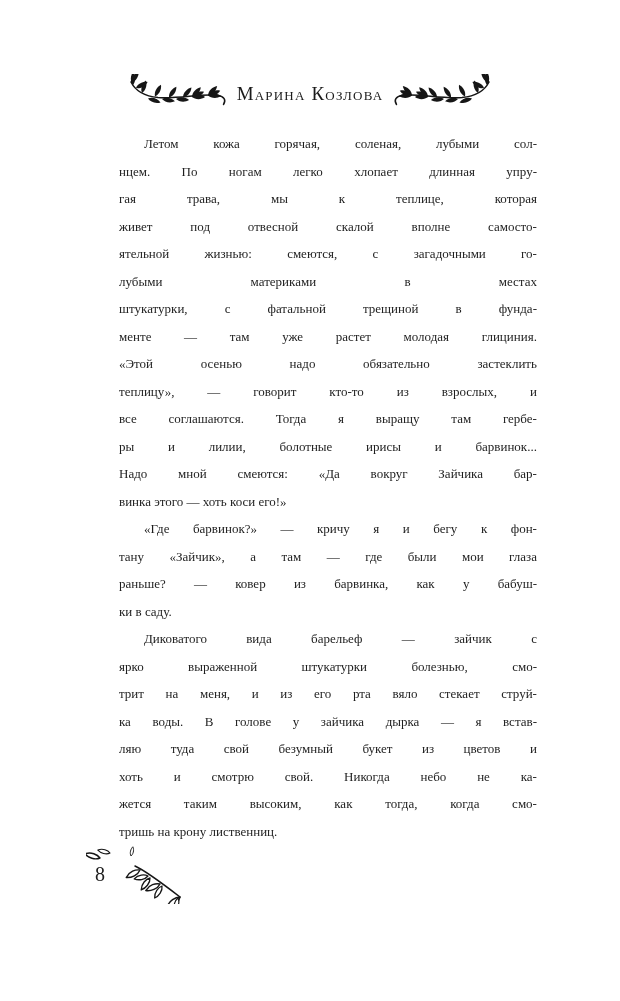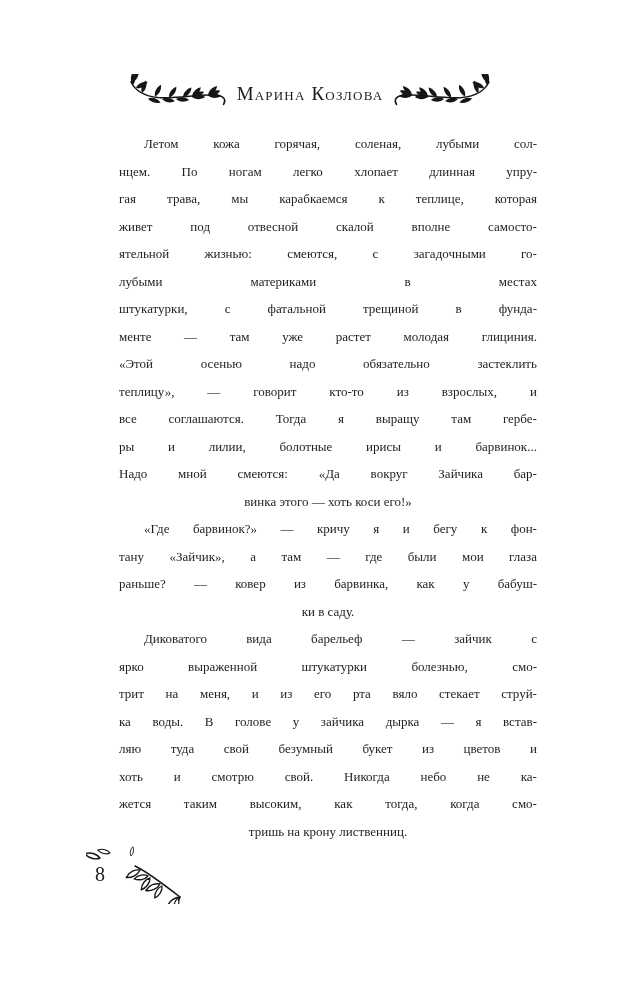--- a/index.html
+++ b/index.html
@@ -33,21 +33,21 @@
     position:absolute;left:119px;top:130px;width:418px;
     font-size:13px;
   }
   .para{margin:0;}
   .line{
     display:flex;justify-content:space-between;
     height:27.5px;line-height:27.5px;
     white-space:pre;
   }
   .line.first{padding-left:25px;}
-  .line.last{display:block;text-align:center;}
+  .line.last{display:block;text-align:left;}
   
   .page-footer{
     position:absolute;left:86px;top:838px;width:110px;height:66px;
   }
   .page-number{
     position:absolute;left:9px;top:24px;
     font-size:20px;line-height:24px;color:#222222;
   }
   .sprig{position:absolute;left:0;top:0;line-height:0;}
 </style>
@@ -106,21 +106,21 @@
           <use href="#lf" transform="translate(80,21.5) rotate(20)"></use>
         </g>
       </svg>
     </span>
   </header>
 
   <main class="text-block" id="text-block">
       <div class="para">
         <div class="line first"><span>Летом</span><span>кожа</span><span>горячая,</span><span>соленая,</span><span>лубыми</span><span>сол-</span></div>
         <div class="line"><span>нцем.</span><span>По</span><span>ногам</span><span>легко</span><span>хлопает</span><span>длинная</span><span>упру-</span></div>
-        <div class="line"><span>гая</span><span>трава,</span><span>мы</span><span>карабкаемся</span><span>к</span><span>теплице,</span><span>которая</span></div>
+        <div class="line"><span>гая</span><span>трава,</span><span>мы</span><span>к</span><span>теплице,</span><span>которая</span></div>
         <div class="line"><span>живет</span><span>под</span><span>отвесной</span><span>скалой</span><span>вполне</span><span>самосто-</span></div>
         <div class="line"><span>ятельной</span><span>жизнью:</span><span>смеются,</span><span>с</span><span>загадочными</span><span>го-</span></div>
         <div class="line"><span>лубыми</span><span>материками</span><span>в</span><span>местах</span></div>
         <div class="line"><span>штукатурки,</span><span>с</span><span>фатальной</span><span>трещиной</span><span>в</span><span>фунда-</span></div>
         <div class="line"><span>менте</span><span>—</span><span>там</span><span>уже</span><span>растет</span><span>молодая</span><span>глициния.</span></div>
         <div class="line"><span>«Этой</span><span>осенью</span><span>надо</span><span>обязательно</span><span>застеклить</span></div>
         <div class="line"><span>теплицу»,</span><span>—</span><span>говорит</span><span>кто-то</span><span>из</span><span>взрослых,</span><span>и</span></div>
         <div class="line"><span>все</span><span>соглашаются.</span><span>Тогда</span><span>я</span><span>выращу</span><span>там</span><span>гербе-</span></div>
         <div class="line"><span>ры</span><span>и</span><span>лилии,</span><span>болотные</span><span>ирисы</span><span>и</span><span>барвинок...</span></div>
         <div class="line"><span>Надо</span><span>мной</span><span>смеются:</span><span>«Да</span><span>вокруг</span><span>Зайчика</span><span>бар-</span></div>

